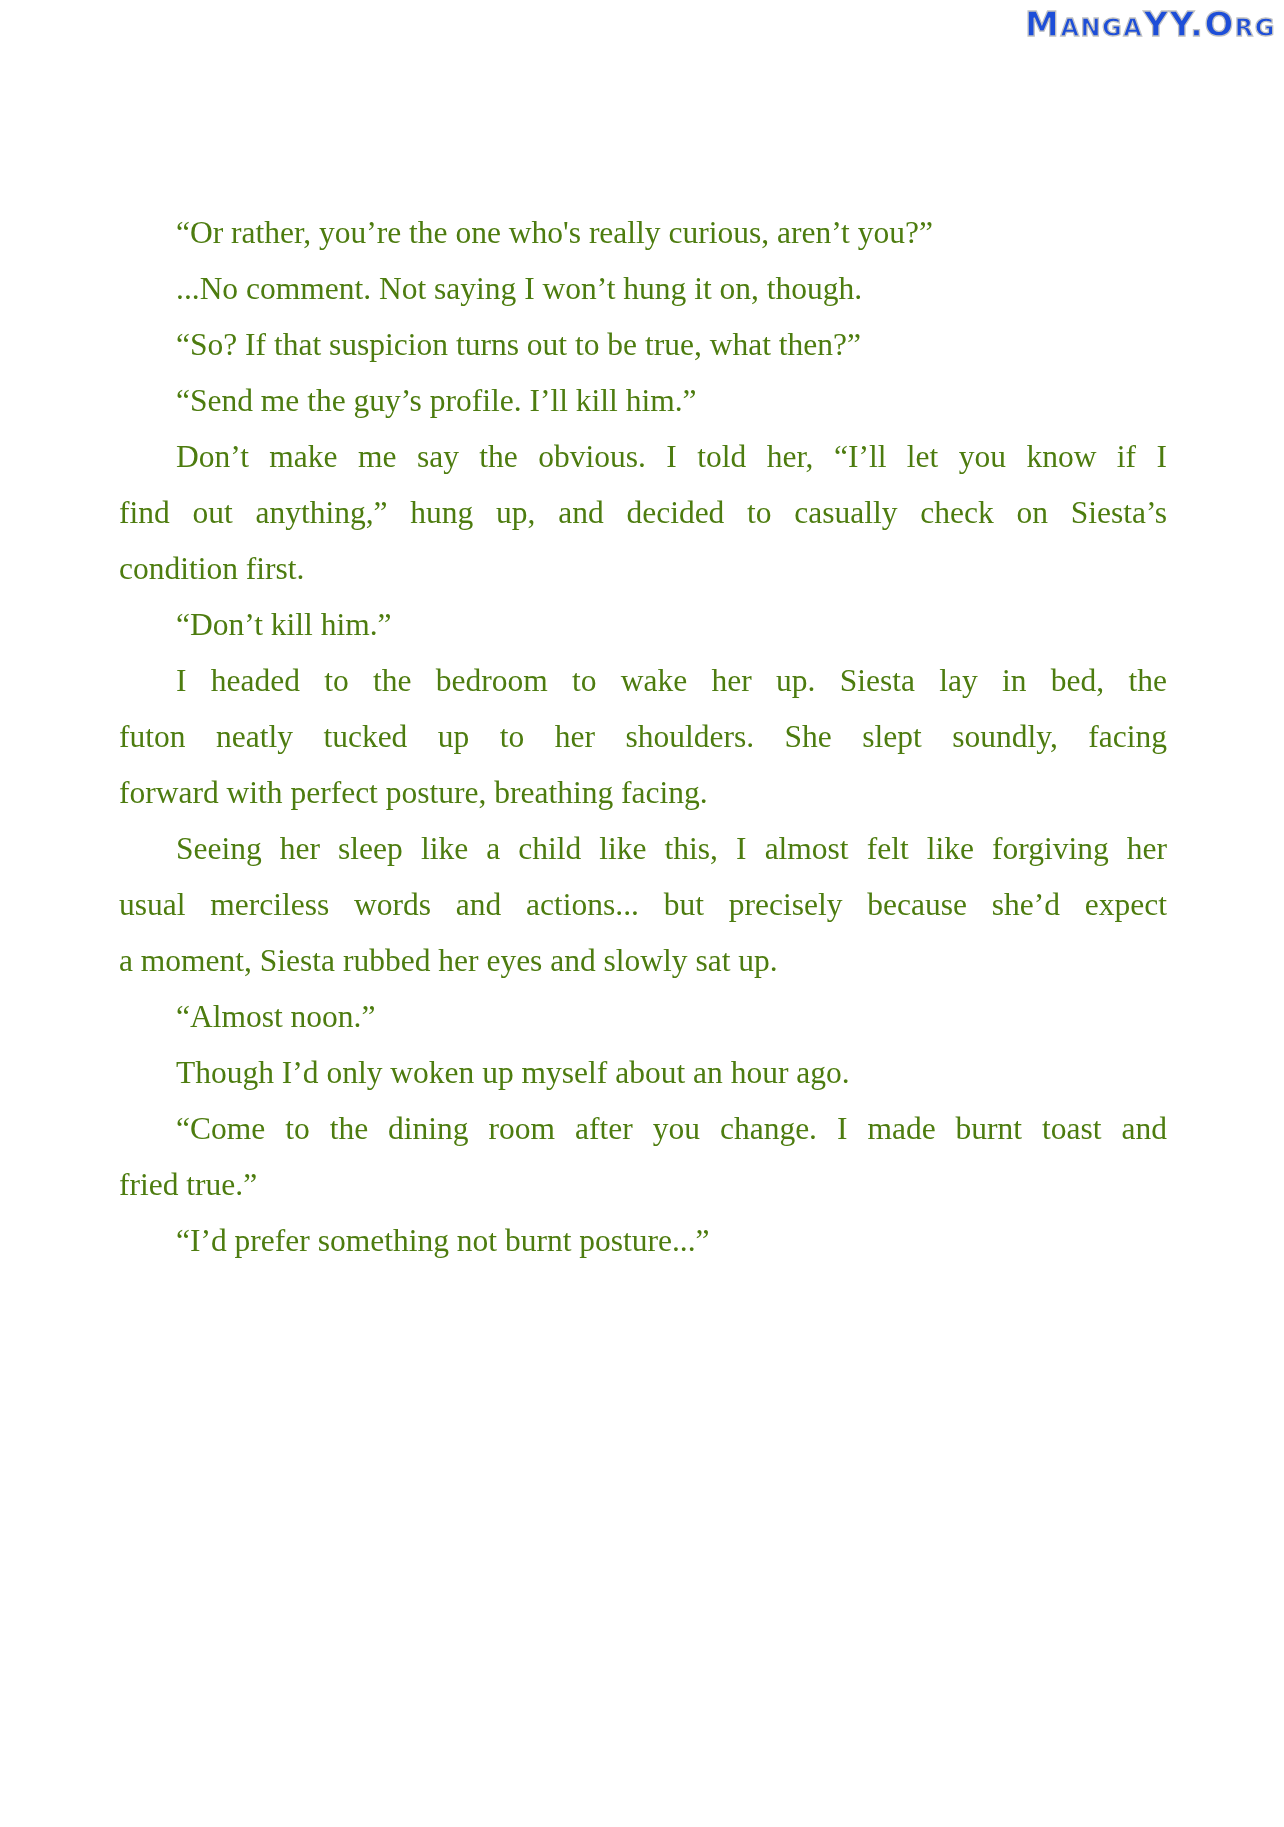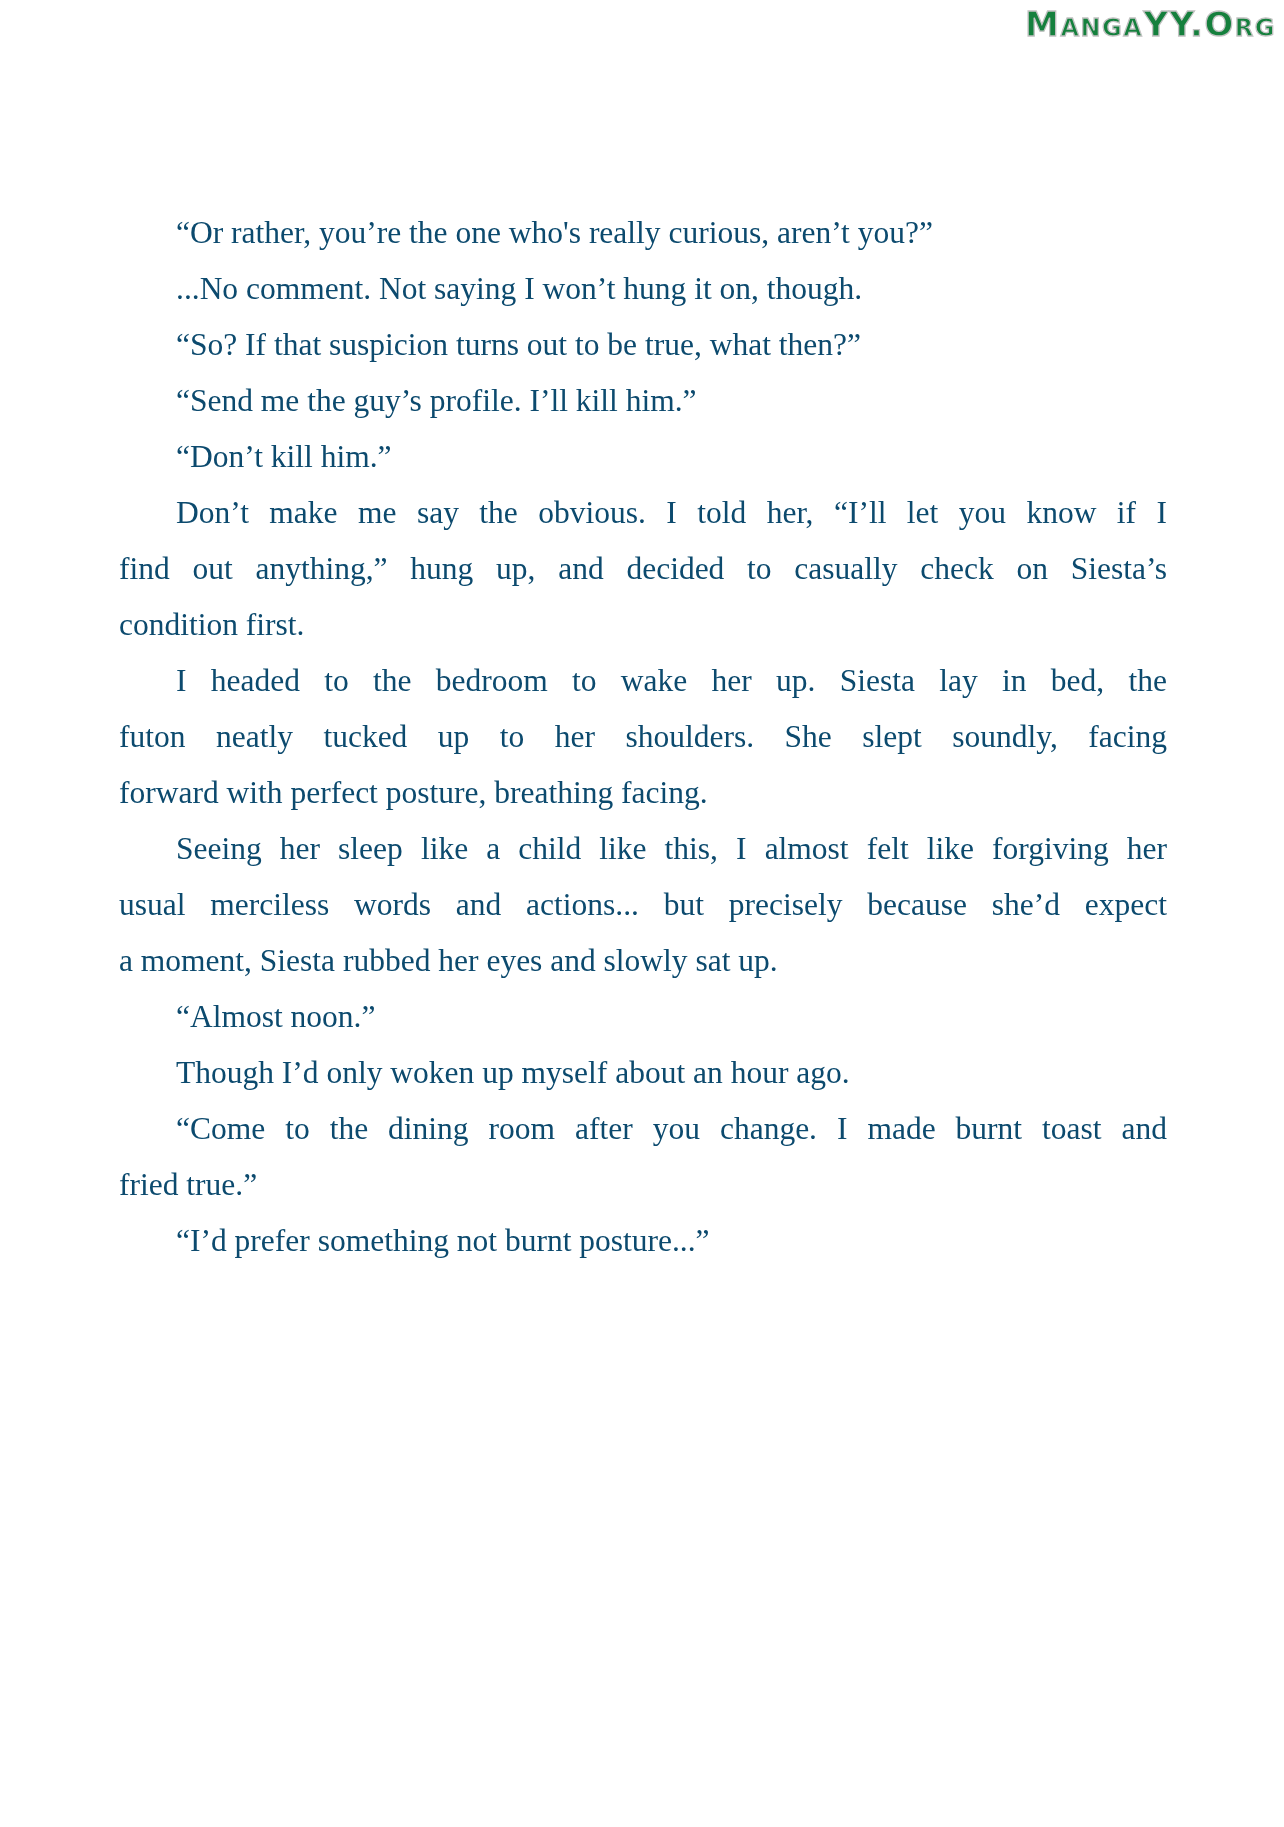--- a/index.html
+++ b/index.html
@@ -16,21 +16,21 @@
   .watermark {
     position: absolute;
     top: 2px;
     right: 8px;
     font-family: "DejaVu Sans", sans-serif;
     font-weight: bold;
     font-variant: small-caps;
     font-size: 34px;
     line-height: 44px;
     letter-spacing: 1.5px;
-    color: #15803d;
+    color: #1d4ed8;
     -webkit-text-stroke: 1.3px #c2c2c2;
     text-stroke: 1.3px #c2c2c2;
     user-select: none;
   }
   .text-block {
     position: absolute;
     left: 119px;
     top: 205px;
     width: 1048px;
     font-family: "Liberation Serif", "DejaVu Serif", serif;
@@ -49,40 +49,40 @@
   .line.para-end {
     text-align-last: left;
   }
 </style>
 </head>
 <body>
 
 <div class="page" style="background: rgb(255, 255, 255);">
   <div class="watermark">MangaYY.Org</div>
 
-  <div class="text-block" style="color: #0c4a6e;">
+  <div class="text-block" style="color: #4d7c0f;">
       <div class="paragraph">
         <div class="line para-start para-end">“Or rather, you’re the one who's really curious, aren’t you?”</div>
       </div>
       <div class="paragraph">
         <div class="line para-start para-end">...No comment. Not saying I won’t hung it on, though.</div>
       </div>
       <div class="paragraph">
         <div class="line para-start para-end">“So? If that suspicion turns out to be true, what then?”</div>
       </div>
       <div class="paragraph">
         <div class="line para-start para-end">“Send me the guy’s profile. I’ll kill him.”</div>
       </div>
       <div class="paragraph">
-        <div class="line para-start para-end">“Don’t kill him.”</div>
-      </div>
-      <div class="paragraph">
         <div class="line para-start">Don’t make me say the obvious. I told her, “I’ll let you know if I</div>
         <div class="line">find out anything,” hung up, and decided to casually check on Siesta’s</div>
         <div class="line para-end">condition first.</div>
+      </div>
+      <div class="paragraph">
+        <div class="line para-start para-end">“Don’t kill him.”</div>
       </div>
       <div class="paragraph">
         <div class="line para-start">I headed to the bedroom to wake her up. Siesta lay in bed, the</div>
         <div class="line">futon neatly tucked up to her shoulders. She slept soundly, facing</div>
         <div class="line para-end">forward with perfect posture, breathing facing.</div>
       </div>
       <div class="paragraph">
         <div class="line para-start">Seeing her sleep like a child like this, I almost felt like forgiving her</div>
         <div class="line">usual merciless words and actions... but precisely because she’d expect</div>
         <div class="line para-end">a moment, Siesta rubbed her eyes and slowly sat up.</div>

